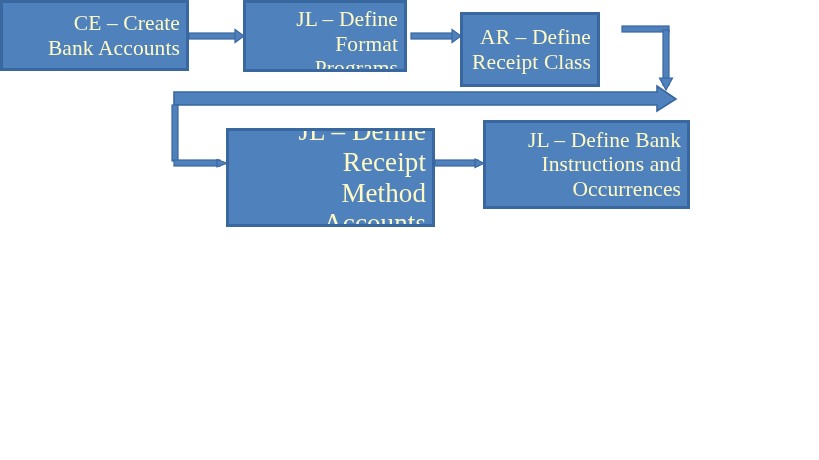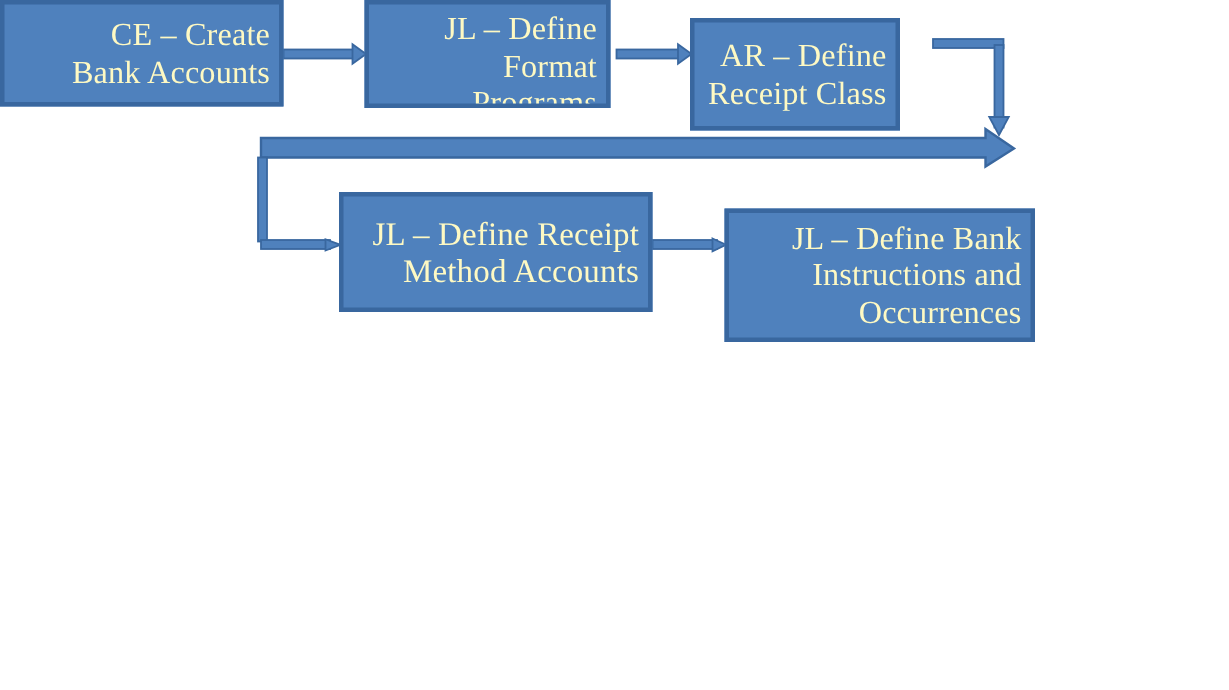--- a/index.html
+++ b/index.html
@@ -57,27 +57,26 @@
     font-size: 21.5px;
     align-items: flex-start;
     padding-top: 4px;
   }
   #node-define-receipt-class {
     left: 460px; top: 0px;   width: 140px; height: 75px;
     font-size: 21.5px;
     margin-top: 12px;
   }
   #node-define-receipt-method-accounts {
-    left: 226px; top: 128px; width: 209px; height: 80px;
-    font-size: 22px;
+    left: 226px; top: 128px; width: 209px; height: 99px;
+    font-size: 27px;
   }
   #node-define-bank-instructions {
     left: 483px; top: 120px; width: 207px; height: 89px;
     font-size: 21.5px;
-    margin-top: 19px;
   }
 
   
   #connectors {
     position: absolute;
     left: 0; top: 0;
     width: 819px; height: 460px;
     pointer-events: none;
   }
 </style>

